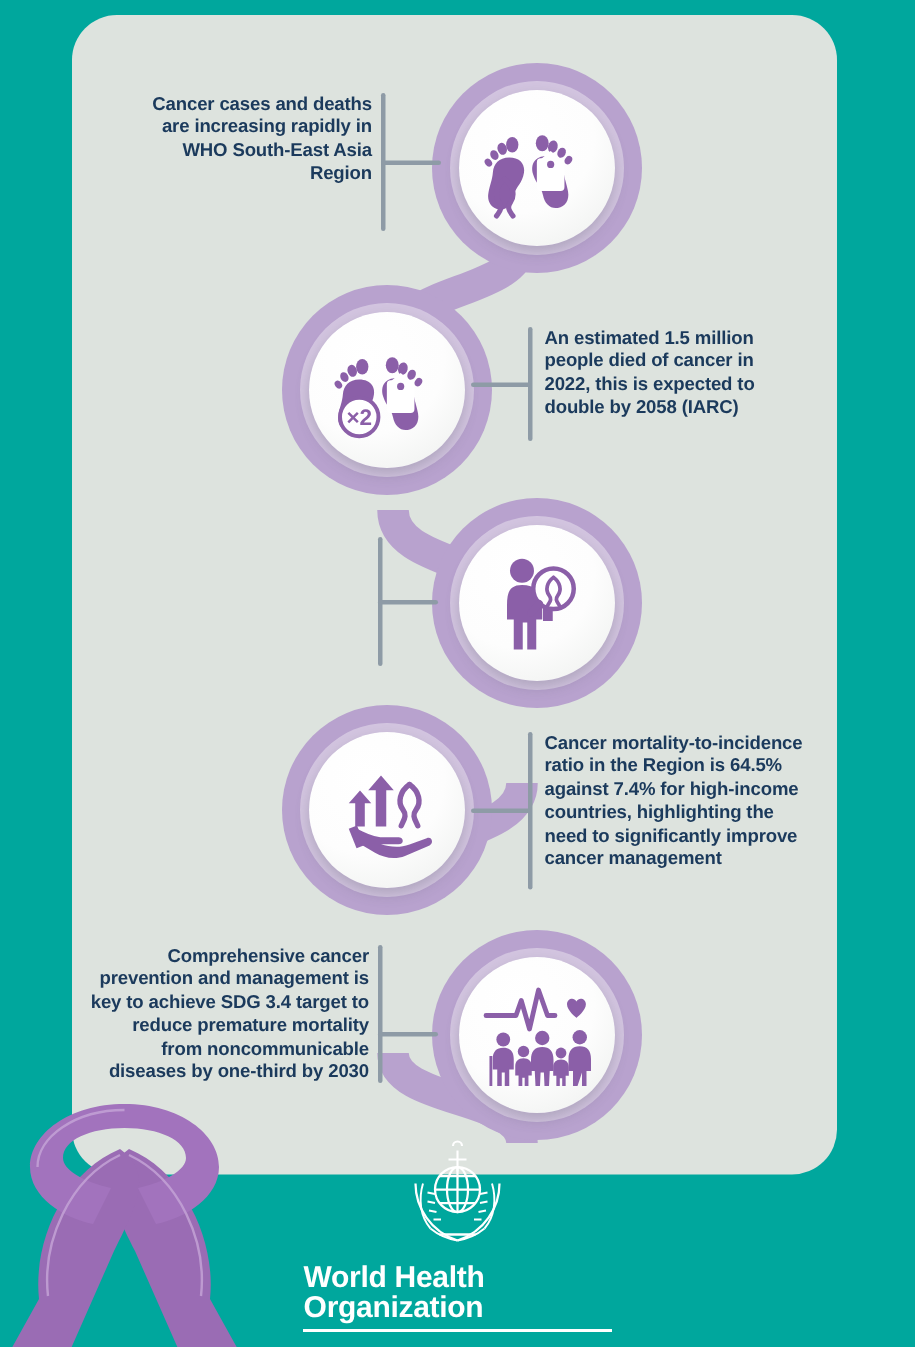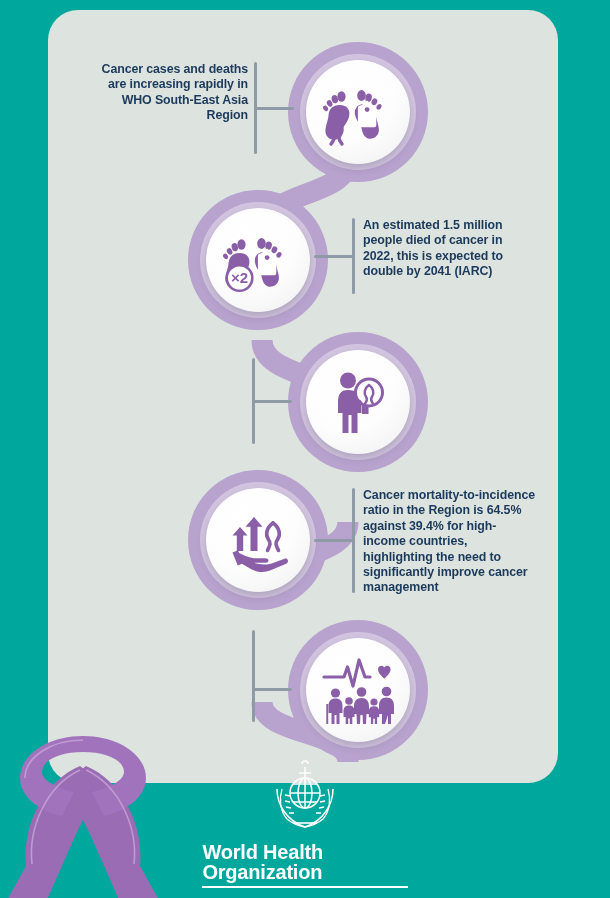--- a/index.html
+++ b/index.html
@@ -127,21 +127,21 @@
           <path d="M39.5,30.5 h13.2 a2.6,2.6 0 0 1 2.6,2.6 v16.6 a2.6,2.6 0 0 1 -2.6,2.6 h-13.2 a2.6,2.6 0 0 1 -2.6,-2.6 v-16.6 a2.6,2.6 0 0 1 2.6,-2.6 z"></path>
           <path d="M46.1,25.6 l7.4,6.2 h-14.8 z"></path>
         </g>
         <circle cx="46.1" cy="34.6" r="2.4" fill="#8b5fa8"></circle>
         <circle cx="18.5" cy="55" r="12.8" fill="#ffffff"></circle>
         <circle cx="18.5" cy="55" r="12.8" fill="none" stroke="#8b5fa8" stroke-width="2.6"></circle>
         <text x="18.5" y="60.4" text-anchor="middle" fill="#8b5fa8" font-family="Liberation Sans, sans-serif" font-size="15" font-weight="bold">×2</text>
       </svg>
     </div>
   </div>
-  <div class="tblock left-al" style="left:363px;top:218px;width:170px;">An estimated 1.5 million people died of cancer in 2022, this is expected to double by 2041 (IARC)</div>
+  <div class="tblock left-al" style="left:363px;top:218px;width:170px;">An estimated 1.5 million people died of cancer in 2022, this is expected to double by 2058 (IARC)</div>
   <div class="conn-v" style="left:352px;top:218px;height:76px;"></div>
   <div class="conn-h" style="left:314px;top:255px;width:40px;"></div>
 
   <div class="ring" style="left:288px;top:332px;">
     <div class="disc">
       <svg width="74" height="74" viewBox="0 0 74 74">
         <g fill="#8b5fa8">
           <circle cx="27" cy="15.5" r="8"></circle>
           <path d="M27,25 C35.5,25 40.5,29.5 40.5,38.5 L40.5,48 L36.5,48 L36.5,68 L30.5,68 L30.5,50 L27.5,50 L27.5,68 L21.5,68 L21.5,48 L17,48 L17,38.5 C17,29.5 19,25 27,25 Z"></path>
           <path d="M40.5,30 C45,30 47.5,33 47.5,38 L47.5,49 L41,49 L41,30 Z"></path>
@@ -168,21 +168,21 @@
           <path d="M11.5,49.5 l5.5,-2.2 l5.2,13 l-5.5,2.2 z"></path>
           <path d="M17,49.5 C22,52 27,54.5 32.5,55.2 L44,55.2 C46.5,55.2 47.5,56.2 47.5,57.6 C47.5,58.8 46.7,59.8 44.6,59.8 L33,59.8 C38.5,61.5 45,62.5 52,60 L63.5,55.8 C65.5,55 67,56.2 67,58 C67,59.3 66.2,60.3 64.6,61 L49,67.6 C42.5,70.2 35,69 29,65.5 L20,60.2 Z"></path>
         </g>
         <g fill="none" stroke="#8b5fa8" stroke-width="3.6" stroke-linecap="round">
           <path d="M52,20 C45.5,24.5 44,32 47.5,36.6 C50.5,40.6 48.5,43 46.5,47.5"></path>
           <path d="M52,20 C58.5,24.5 60,32 56.5,36.6 C53.5,40.6 55.5,43 57.5,47.5"></path>
         </g>
       </svg>
     </div>
   </div>
-  <div class="tblock left-al" style="left:363px;top:488px;width:176px;">Cancer mortality-to-incidence ratio in the Region is 64.5% against 39.4% for high-income countries, highlighting the need to significantly improve cancer management</div>
+  <div class="tblock left-al" style="left:363px;top:488px;width:176px;">Cancer mortality-to-incidence ratio in the Region is 64.5% against 7.4% for high-income countries, highlighting the need to significantly improve cancer management</div>
   <div class="conn-v" style="left:352px;top:488px;height:105px;"></div>
   <div class="conn-h" style="left:314px;top:539px;width:40px;"></div>
 
   <div class="ring" style="left:288px;top:620px;">
     <div class="disc">
       <svg width="76" height="76" viewBox="0 0 76 76">
         <path d="M4,25 H20 L24,25 L27.5,15 L33,34 L39,8 L45,25 L50,25" fill="none" stroke="#8b5fa8" stroke-width="3.2" stroke-linecap="round" stroke-linejoin="round"></path>
         <path d="M58,17.5 C58,13.8 62.5,12.5 64.3,15.6 C66.1,12.5 70.6,13.8 70.6,17.5 C70.6,21.8 64.3,26.5 64.3,26.5 C64.3,26.5 58,21.8 58,17.5 Z" fill="#8b5fa8"></path>
         <g fill="#8b5fa8">
 
@@ -198,20 +198,21 @@
 
           <circle cx="54" cy="50" r="3.6"></circle>
           <path d="M54,54.3 C57.3,54.3 59.2,56.2 59.2,59.5 L59.2,65.2 L57.1,65.2 L57.1,72 L54.8,72 L54.8,66.8 L53.2,66.8 L53.2,72 L50.9,72 L50.9,65.2 L48.8,65.2 L48.8,59.5 C48.8,56.2 50.7,54.3 54,54.3 Z"></path>
 
           <circle cx="66.5" cy="39.5" r="4.8"></circle>
           <path d="M66.5,45.5 C71.5,45.5 74,48.5 74,54 L74,62 L71,62 L71,72 L68,72 L68,63 L65,72 L62,72 L62,62 L59,62 L59,54 C59,48.5 61.5,45.5 66.5,45.5 Z"></path>
         </g>
       </svg>
     </div>
   </div>
+  <div class="tblock right-al" style="left:58px;top:630px;width:188px;">Comprehensive cancer prevention and management is key to achieve SDG 3.4 target to reduce premature mortality from noncommunicable diseases by one-third by 2030</div>
   <div class="conn-v" style="left:252px;top:630px;height:92px;"></div>
   <div class="conn-h" style="left:252px;top:688px;width:40px;"></div>
 
   <svg class="deco-ribbon" viewBox="0 0 176 186">
     <g>
       <path d="M92,50 C130,66 150,112 146,150 L166,186 L126,186 L96,118 C80,86 70,66 92,50 Z" fill="#9a6cb4"></path>
       <path d="M86,50 C48,66 28,112 32,150 L12,186 L52,186 L82,118 C98,86 108,66 86,50 Z" fill="#9a6cb4"></path>
       <path d="M89,20 C52,20 26,40 26,62 C26,82 48,96 68,100 L80,76 C62,72 48,64 48,56 C48,44 66,36 89,36 C112,36 130,44 130,56 C130,64 116,72 98,76 L110,100 C130,96 152,82 152,62 C152,40 126,20 89,20 Z" fill="#a273bd"></path>
       <g fill="none" stroke="#c4a3d6" stroke-width="1.6" opacity=".85">
         <path d="M92,54 C126,70 144,112 140,148"></path>

